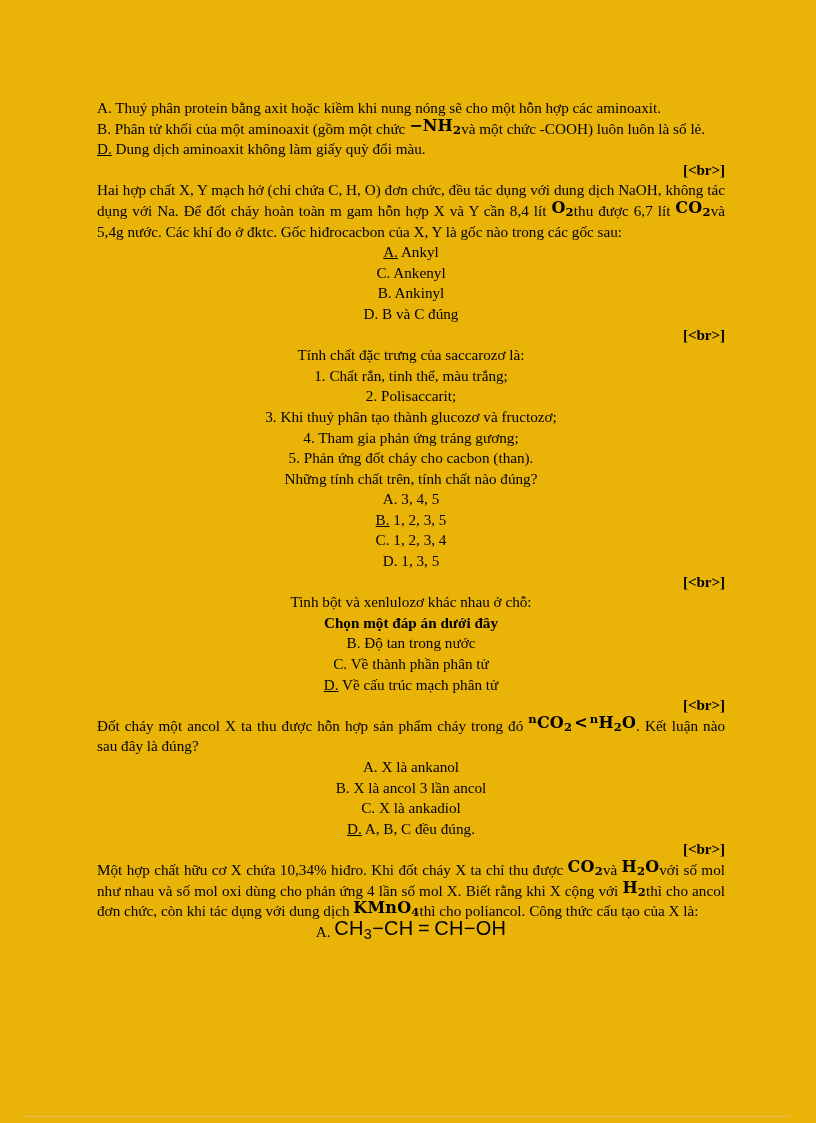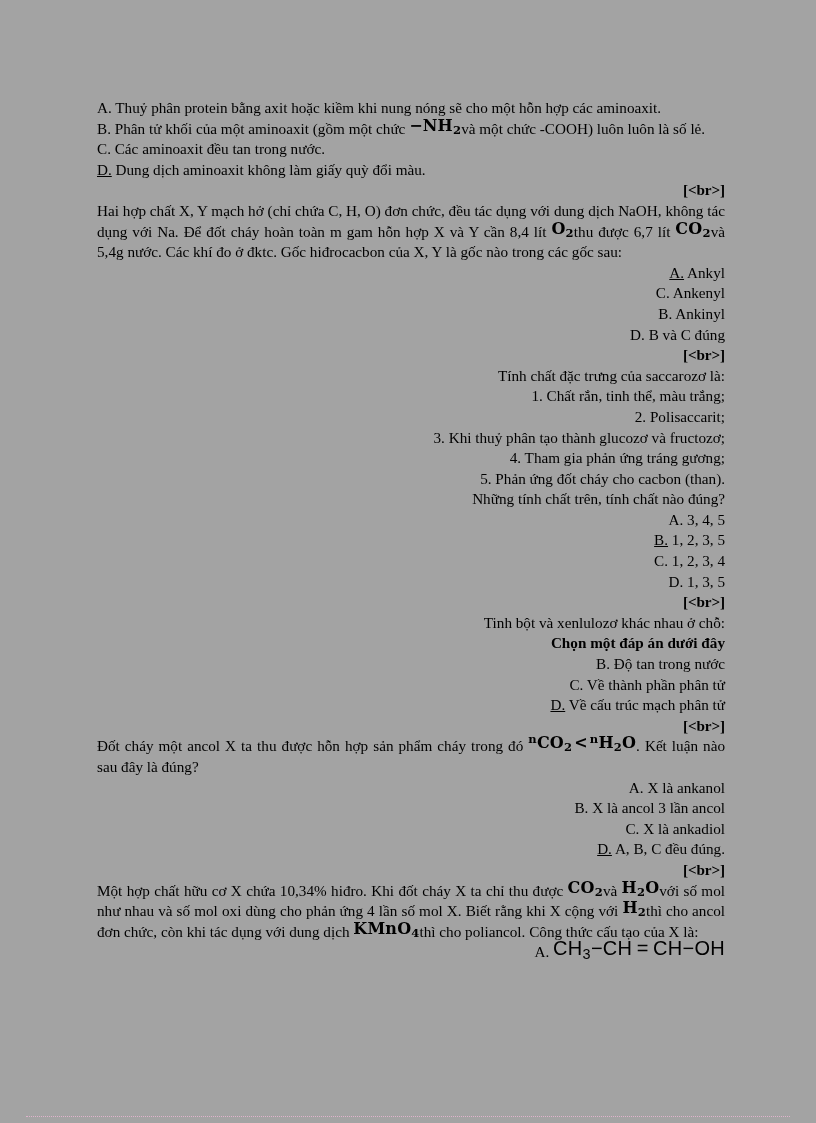--- a/index.html
+++ b/index.html
@@ -4,21 +4,21 @@
 <style>
   html, body {
     margin: 0;
     padding: 0;
     background: #ffffff;
   }
   .page {
     position: relative;
     width: 816px;
     height: 1123px;
-    background: #a3a3a3;
+    background: #eab308;
     overflow: hidden;
     box-sizing: border-box;
   }
   .content {
     position: absolute;
     left: 97px;
     top: 98px;
     width: 628px;
     font-family: "Liberation Serif", "DejaVu Serif", serif;
     font-size: 15.2px;
@@ -30,21 +30,21 @@
   .para {
     display: block;
     text-align: justify;
   }
   
   .para.just {
     text-align-last: left;
   }
   .opt {
     display: block;
-    text-align: right;
+    text-align: center;
   }
   .brtag {
     display: block;
     font-weight: bold;
     text-align: right;
     letter-spacing: -0.1px;
   }
   .bold {
     font-weight: bold;
   }
@@ -109,24 +109,20 @@
     <div class="para just">
       <span>A.</span>
       <span>Thuỷ phân protein bằng axit hoặc kiềm khi nung nóng sẽ cho một hỗn hợp các aminoaxit.</span>
     </div>
 
     <div class="para just">
       <span>B.</span>
       <span>Phân tử khối của một aminoaxit  (gồm một chức </span><span class="f">−NH<sub>2</sub></span><span>và một chức -COOH) luôn luôn là số lẻ.</span>
     </div>
 
-    <div class="para">
-      <span>C.</span>
-      <span>Các aminoaxit  đều tan trong nước.</span>
-    </div>
 
     <div class="para">
       <span class="u">D.</span>
       <span>Dung dịch aminoaxit  không làm giấy quỳ đổi màu.</span>
     </div>
 
     <div class="brtag">[&lt;br&gt;]</div>
 
     <div class="para just">
       <span>Hai hợp chất X, Y mạch hở (chỉ chứa C, H, O) đơn chức, đều tác dụng với dung dịch NaOH, không tác dụng với Na. Để đốt cháy hoàn toàn m gam hỗn hợp X và Y cần 8,4 lít </span><span class="f">O<sub>2</sub></span><span>thu được 6,7 lít </span><span class="f">CO<sub>2</sub></span><span>và 5,4g nước. Các khí đo ở đktc. Gốc hiđrocacbon  của X, Y là gốc nào trong các gốc sau:</span>

